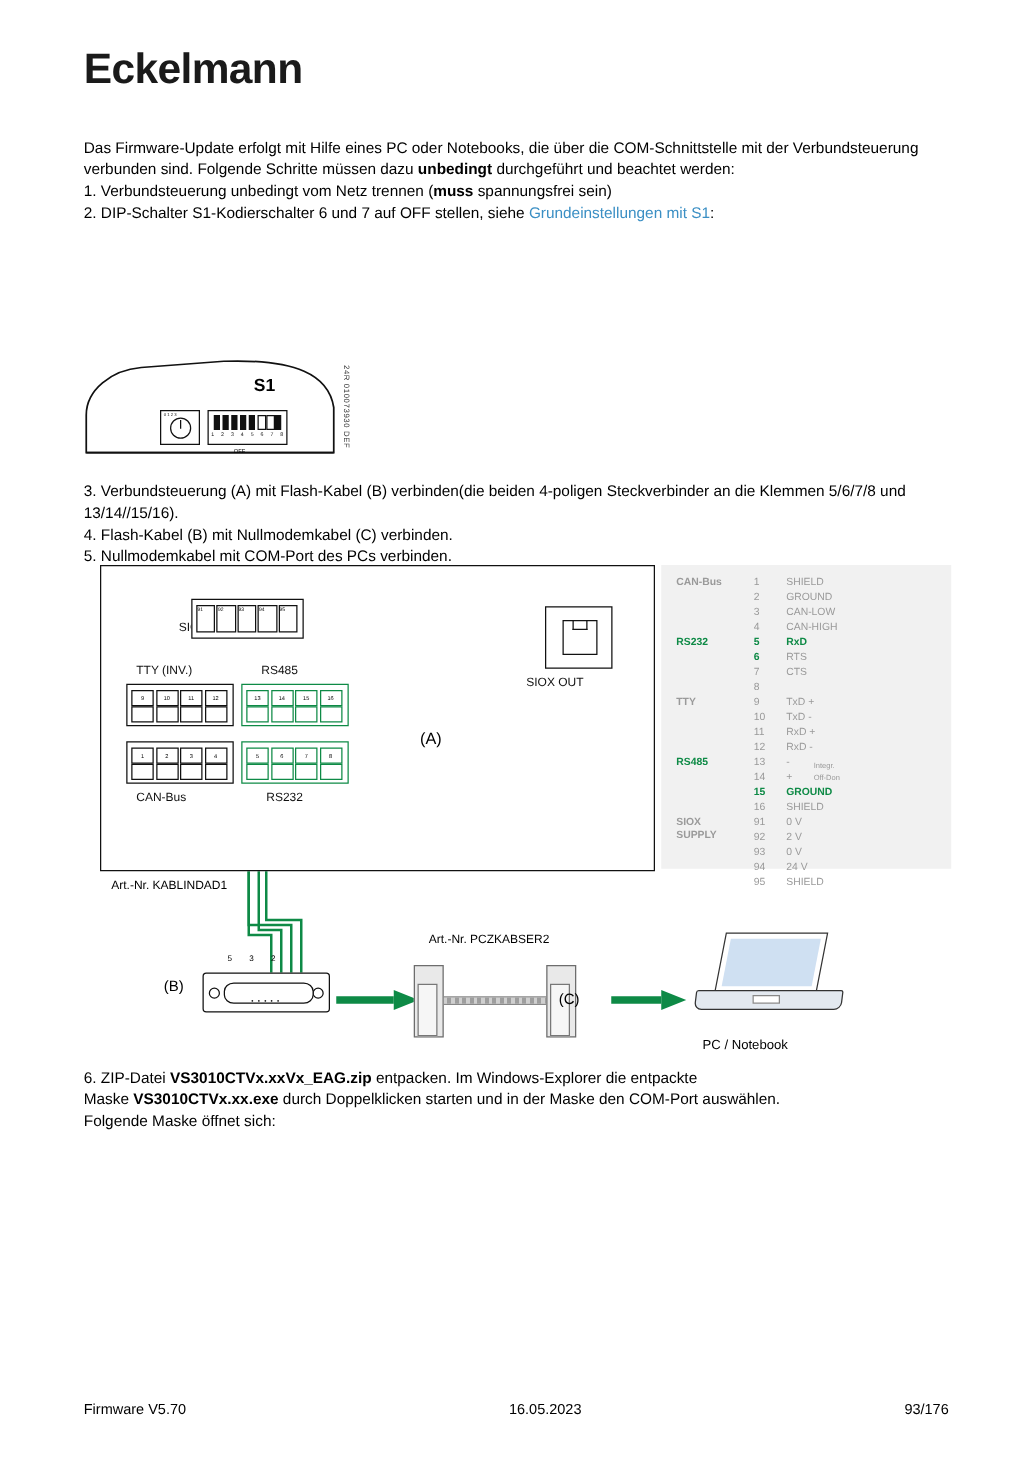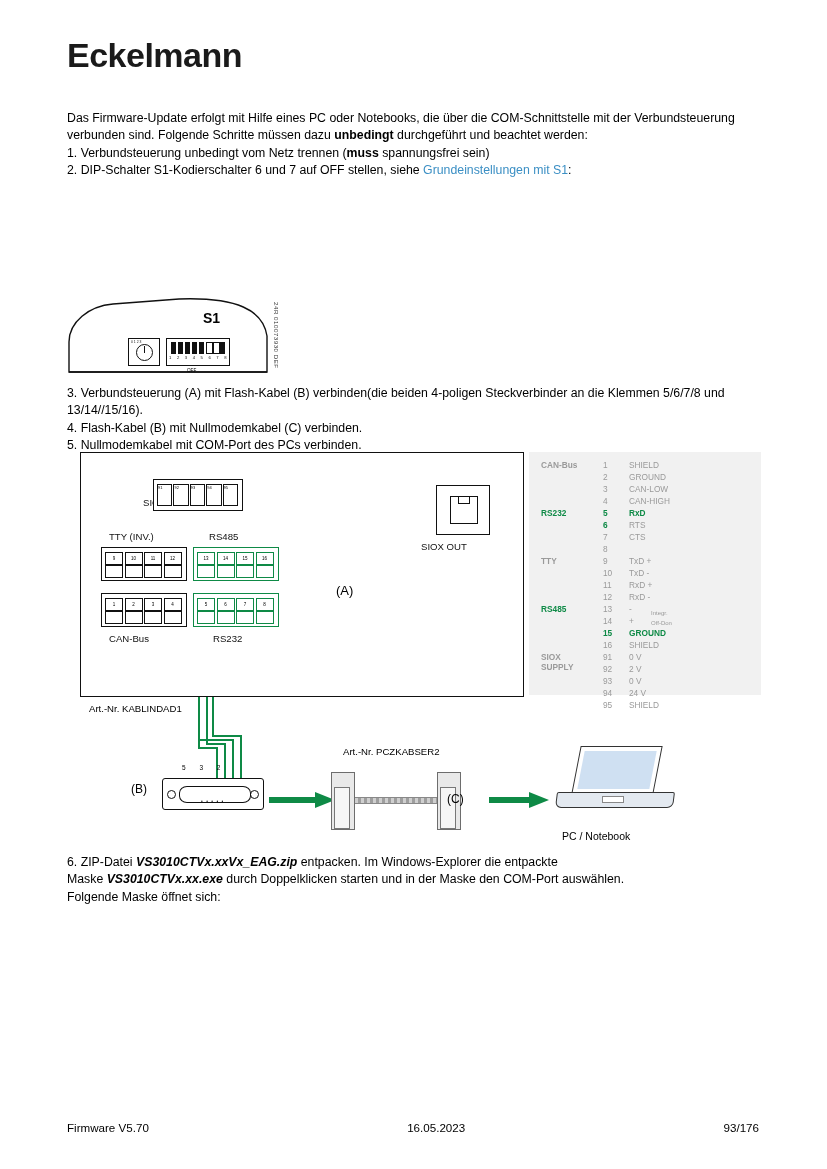--- a/index.html
+++ b/index.html
@@ -48,27 +48,27 @@
   h2.section {
     font-size: 13.2px;
     font-weight: bold;
     margin: 0 0 16px 0;
   }
   h2.section .num { display: inline-block; width: 40px; }
   .para { margin-bottom: 0px; }
   .step { margin: 0; }
   .bold { font-weight: bold; }
   .link { color: #3b8fc4; }
-  .ital { font-style: italic; font-weight: bold; }
+  .ital { font-weight: bold; }
 
   
   .s1-fig {
     position: absolute;
     left: 67px;
-    top: 296px;
+    top: 286px;
     width: 230px;
     height: 78px;
   }
   .s1-shape {
     position: absolute;
     left: 0; top: 0;
     width: 210px;
     height: 78px;
   }
   .s1-label {

